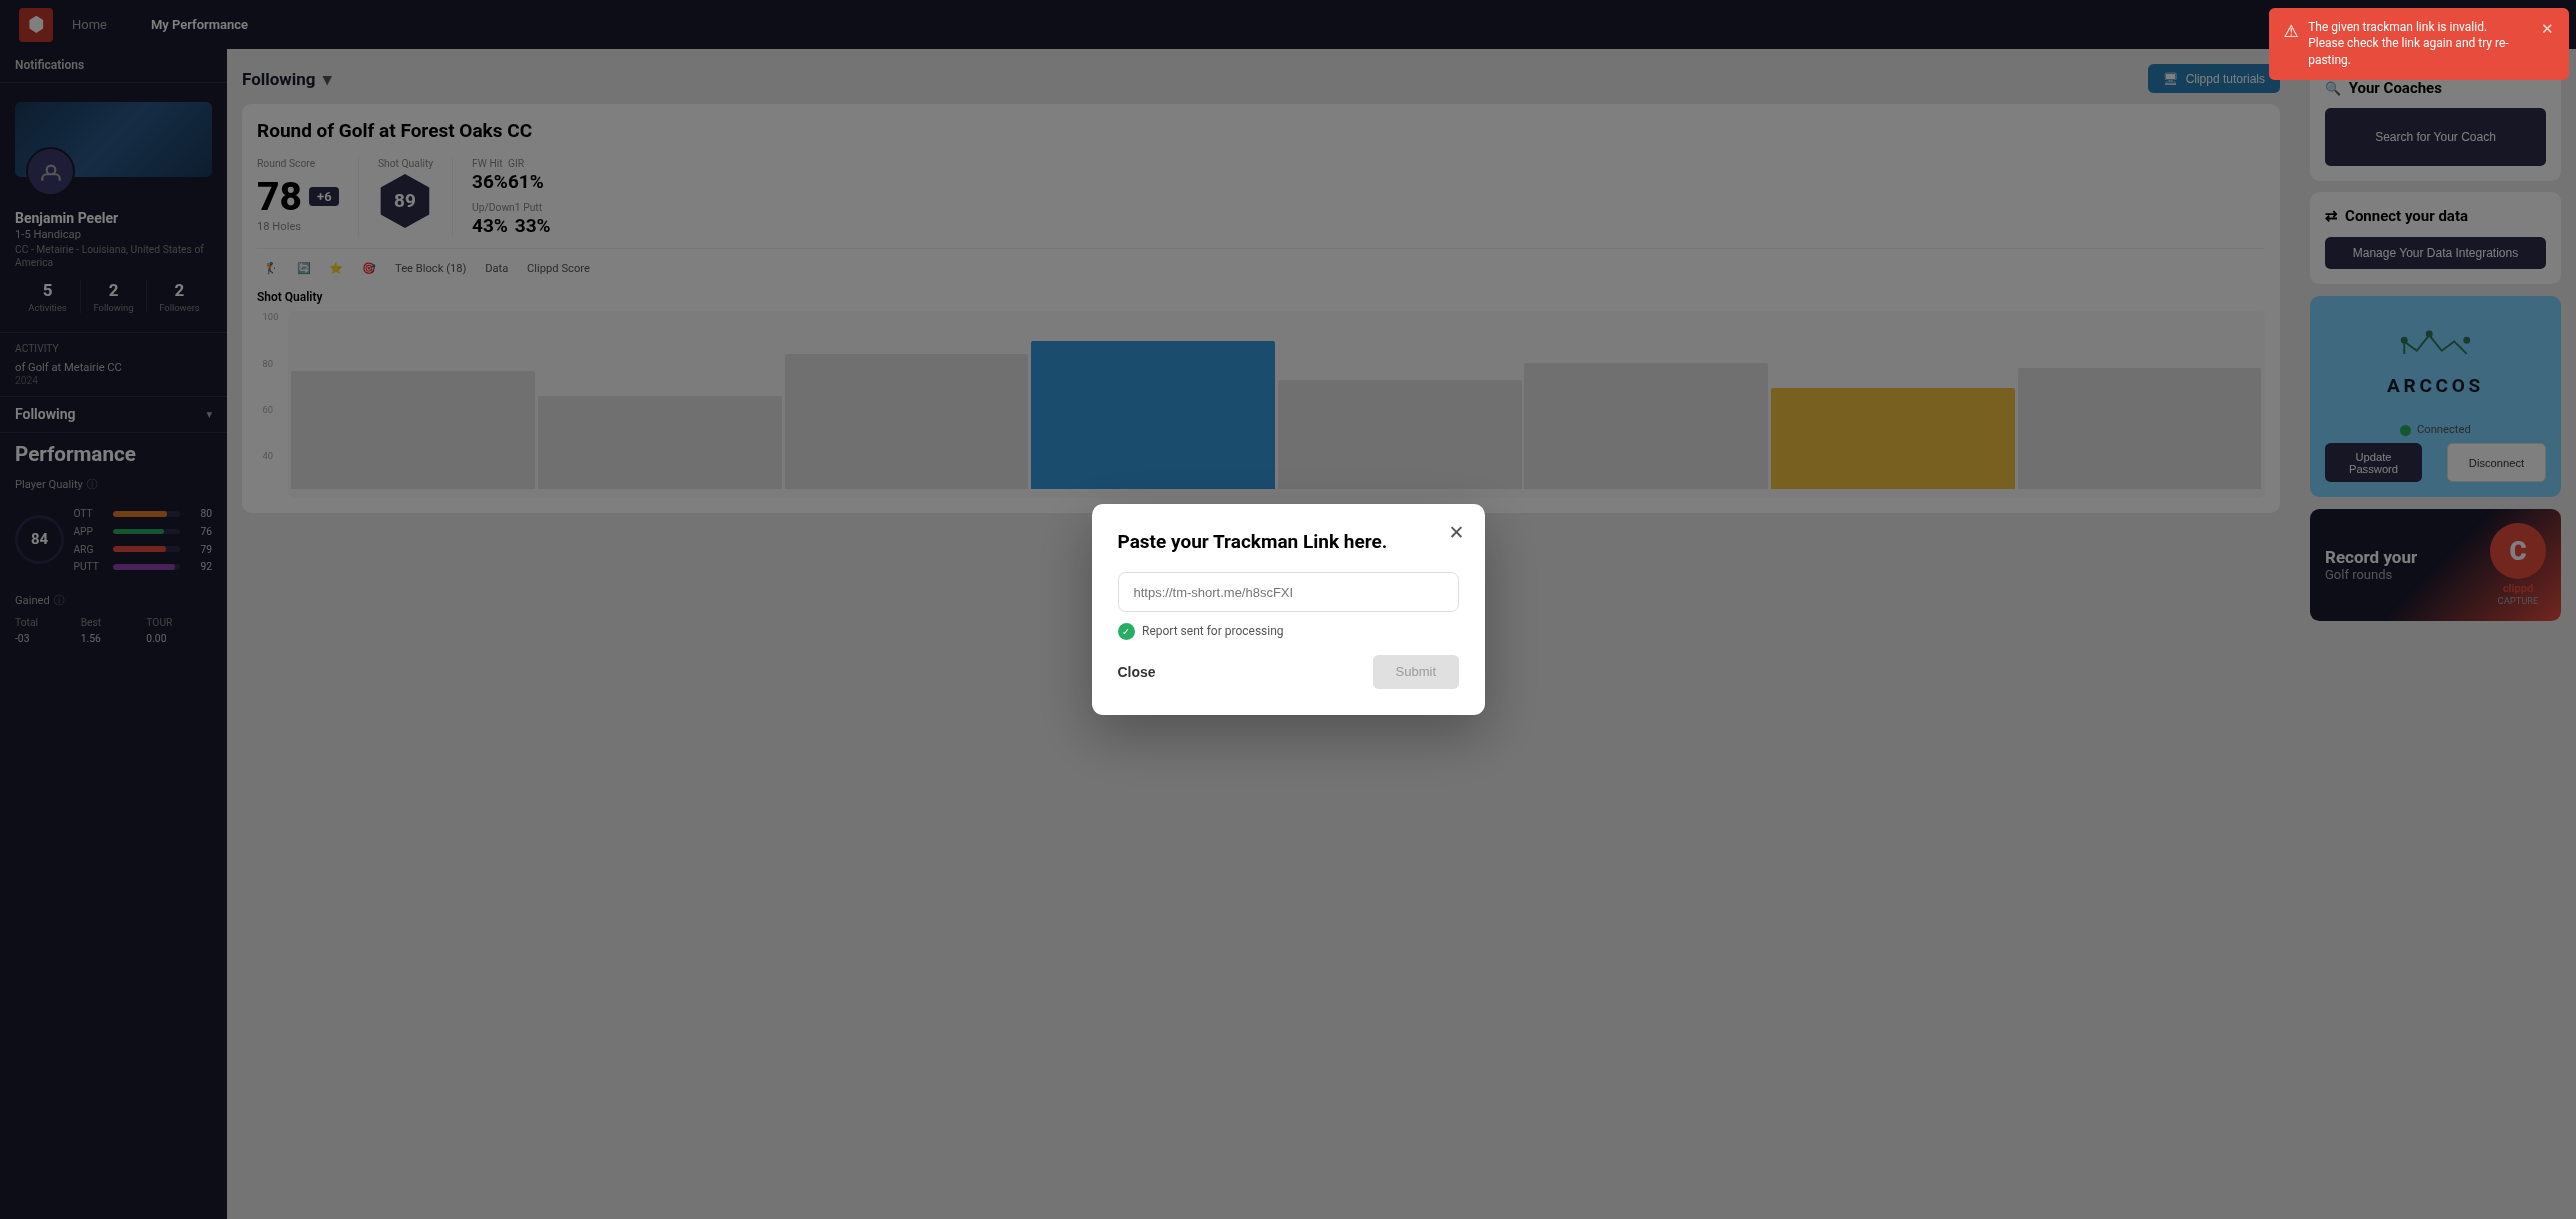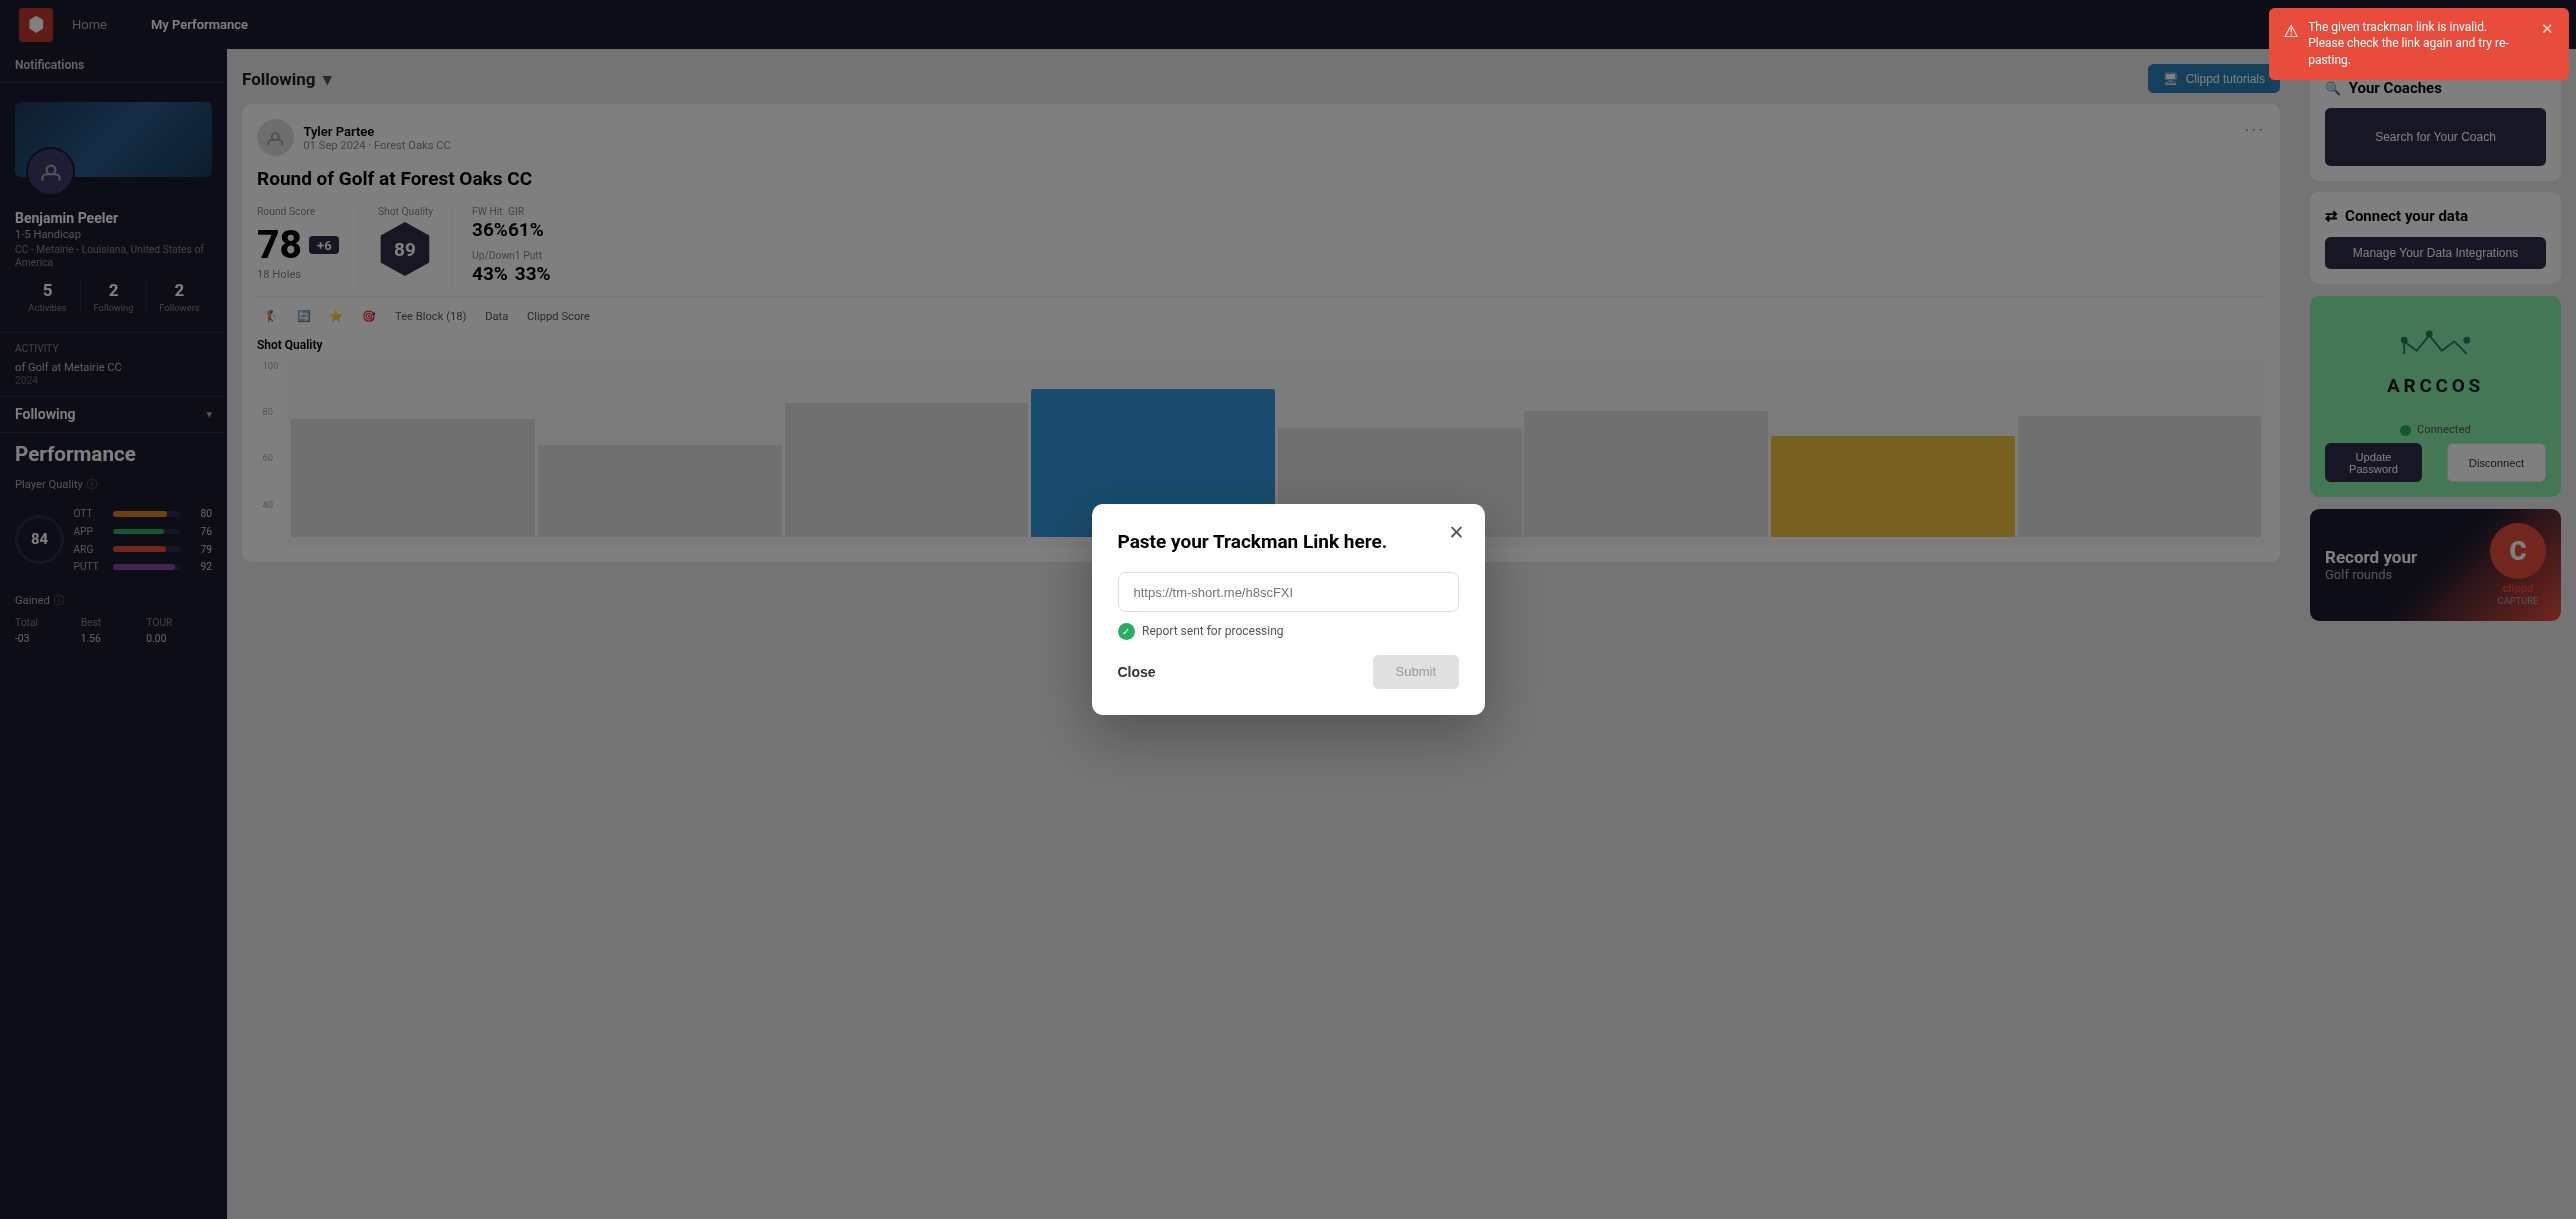--- a/index.html
+++ b/index.html
@@ -153,21 +153,21 @@
     .search-coach-btn {
       width: 100%; background: #2c2c4a; color: white; border: none; border-radius: 5.6px;
       padding: 22px; font-size: 12px; cursor: pointer;
     }
     .data-card { background: white; border-radius: 9.4px; padding: 15px; margin-bottom: 11.2px; }
     .data-header { display: flex; align-items: center; gap: 7.5px; font-size: 15px; font-weight: 700; margin-bottom: 11.2px; }
     .manage-data-btn {
       width: 100%; background: #2c2c4a; color: white; border: none; border-radius: 5.6px;
       padding: 9.4px; font-size: 12px; cursor: pointer;
     }
-    .arccos-card { background: #86efac; border-radius: 9.4px; padding: 15px; margin-bottom: 11.2px; display: flex; flex-direction: column; align-items: center; }
+    .arccos-card { background: #7dd3fc; border-radius: 9.4px; padding: 15px; margin-bottom: 11.2px; display: flex; flex-direction: column; align-items: center; }
     .arccos-logo { font-size: 17px; font-weight: 700; color: #2c2c4a; margin: 11.2px 0; display: flex; align-items: center; gap: 7.5px; }
     .arccos-btns { display: flex; gap: 25px; width: 100%; }
     .arccos-update-btn { flex: 1; background: #2c2c4a; color: white; border: none; border-radius: 5.6px; padding: 7.5px; font-size: 11.2px; cursor: pointer; }
     .arccos-disconnect-btn { flex: 1; background: white; color: #333; border: 0.9px solid #ddd; border-radius: 5.6px; padding: 7.5px; font-size: 11.2px; cursor: pointer; }
     .connected-dot { width: 11.2px; height: 11.2px; background: #27ae60; border-radius: 50%; margin-right: 5.6px; }
     .arccos-status { display: flex; align-items: flex-end; font-size: 11.2px; color: #555; margin-bottom: 7.5px; }
     .record-card { background: #1a1a2e; border-radius: 9.4px; overflow: hidden; margin-bottom: 11.2px; }
     .record-title { font-size: 17px; font-weight: 700; color: white; }
     .record-subtitle { font-size: 13px; color: #aaa; }
     .record-banner { background: linear-gradient(135deg, #1a1a2e 50%, #e74c3c 100%); height: 112px; display: flex; align-items: center; justify-content: space-between; padding: 15px; }
@@ -384,34 +384,20 @@
         <span>Following</span>
         <span class="feed-tab-chevron">▾</span>
       </div>
       <button class="tutorial-btn">
         <span>🖥</span>
         <span>Clippd tutorials</span>
       </button>
     </div>
 
     <div class="round-card">
-      <div class="round-card-header">
-        <div class="round-user">
-          <div class="round-avatar">
-            <svg viewBox="0 0 24 24">
-                <path d="M20 21v-2a4 4 0 0 0-4-4H8a4 4 0 0 0-4 4v2M12 7a4 4 0 1 0 0 8 4 4 0 0 0 0-8z" stroke="#999" stroke-width="2" fill="none"></path>
-              </svg>
-          </div>
-          <div>
-            <div class="round-name">Tyler Partee</div>
-            <div class="round-meta">01 Sep 2024 · Forest Oaks CC</div>
-          </div>
-        </div>
-        <div class="round-more">···</div>
-      </div>
 
       <div class="round-title">Round of Golf at Forest Oaks CC</div>
 
       <div class="round-stats">
 
         <div class="stat-group">
           <div class="stat-group-label">Round Score</div>
           <div style="display:flex;align-items:center">
             <span class="score-main">78</span>
             <span class="score-badge">+6</span>

